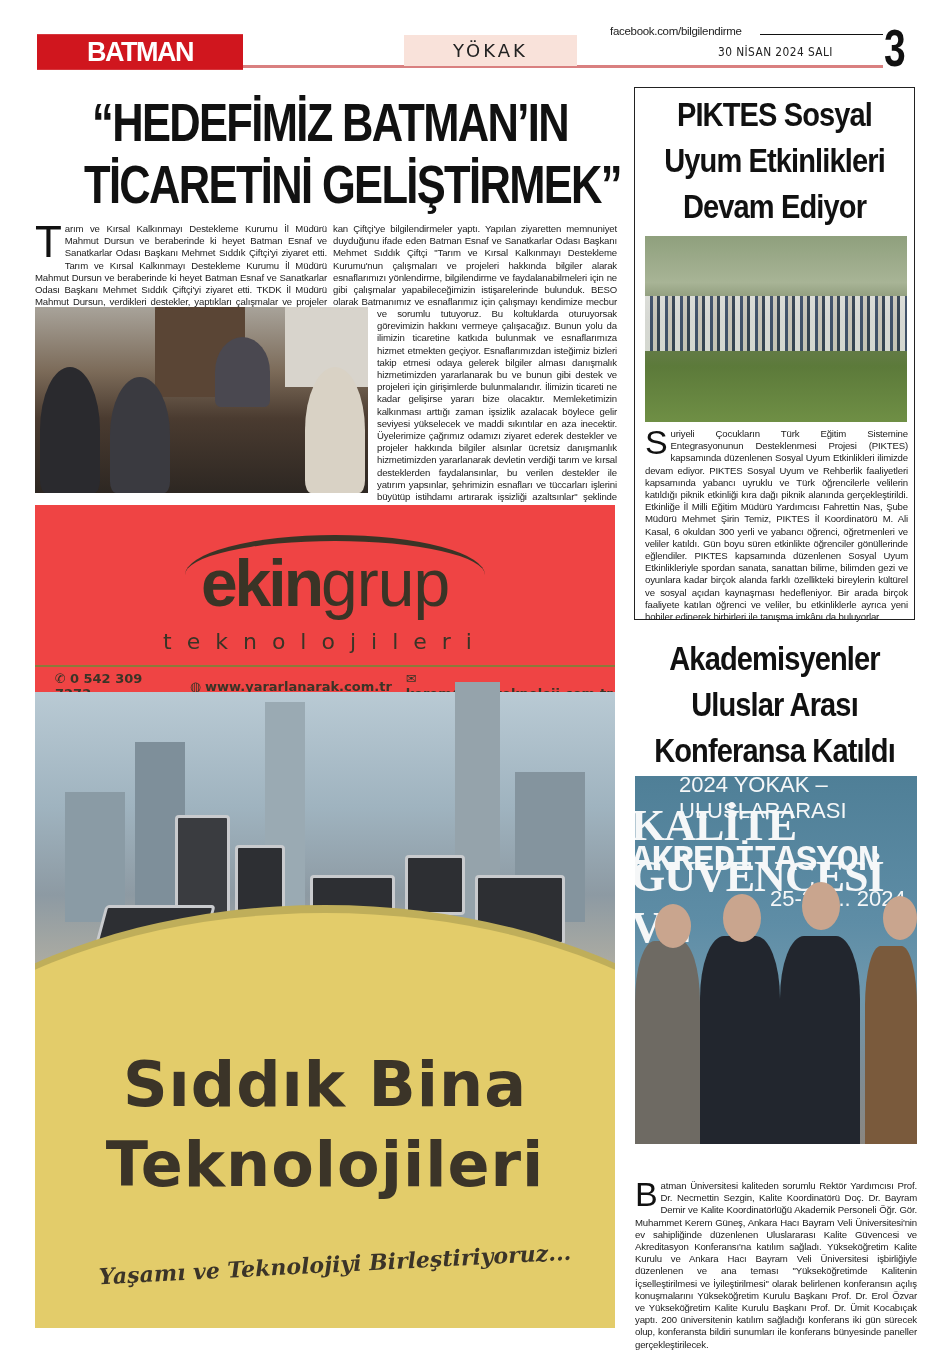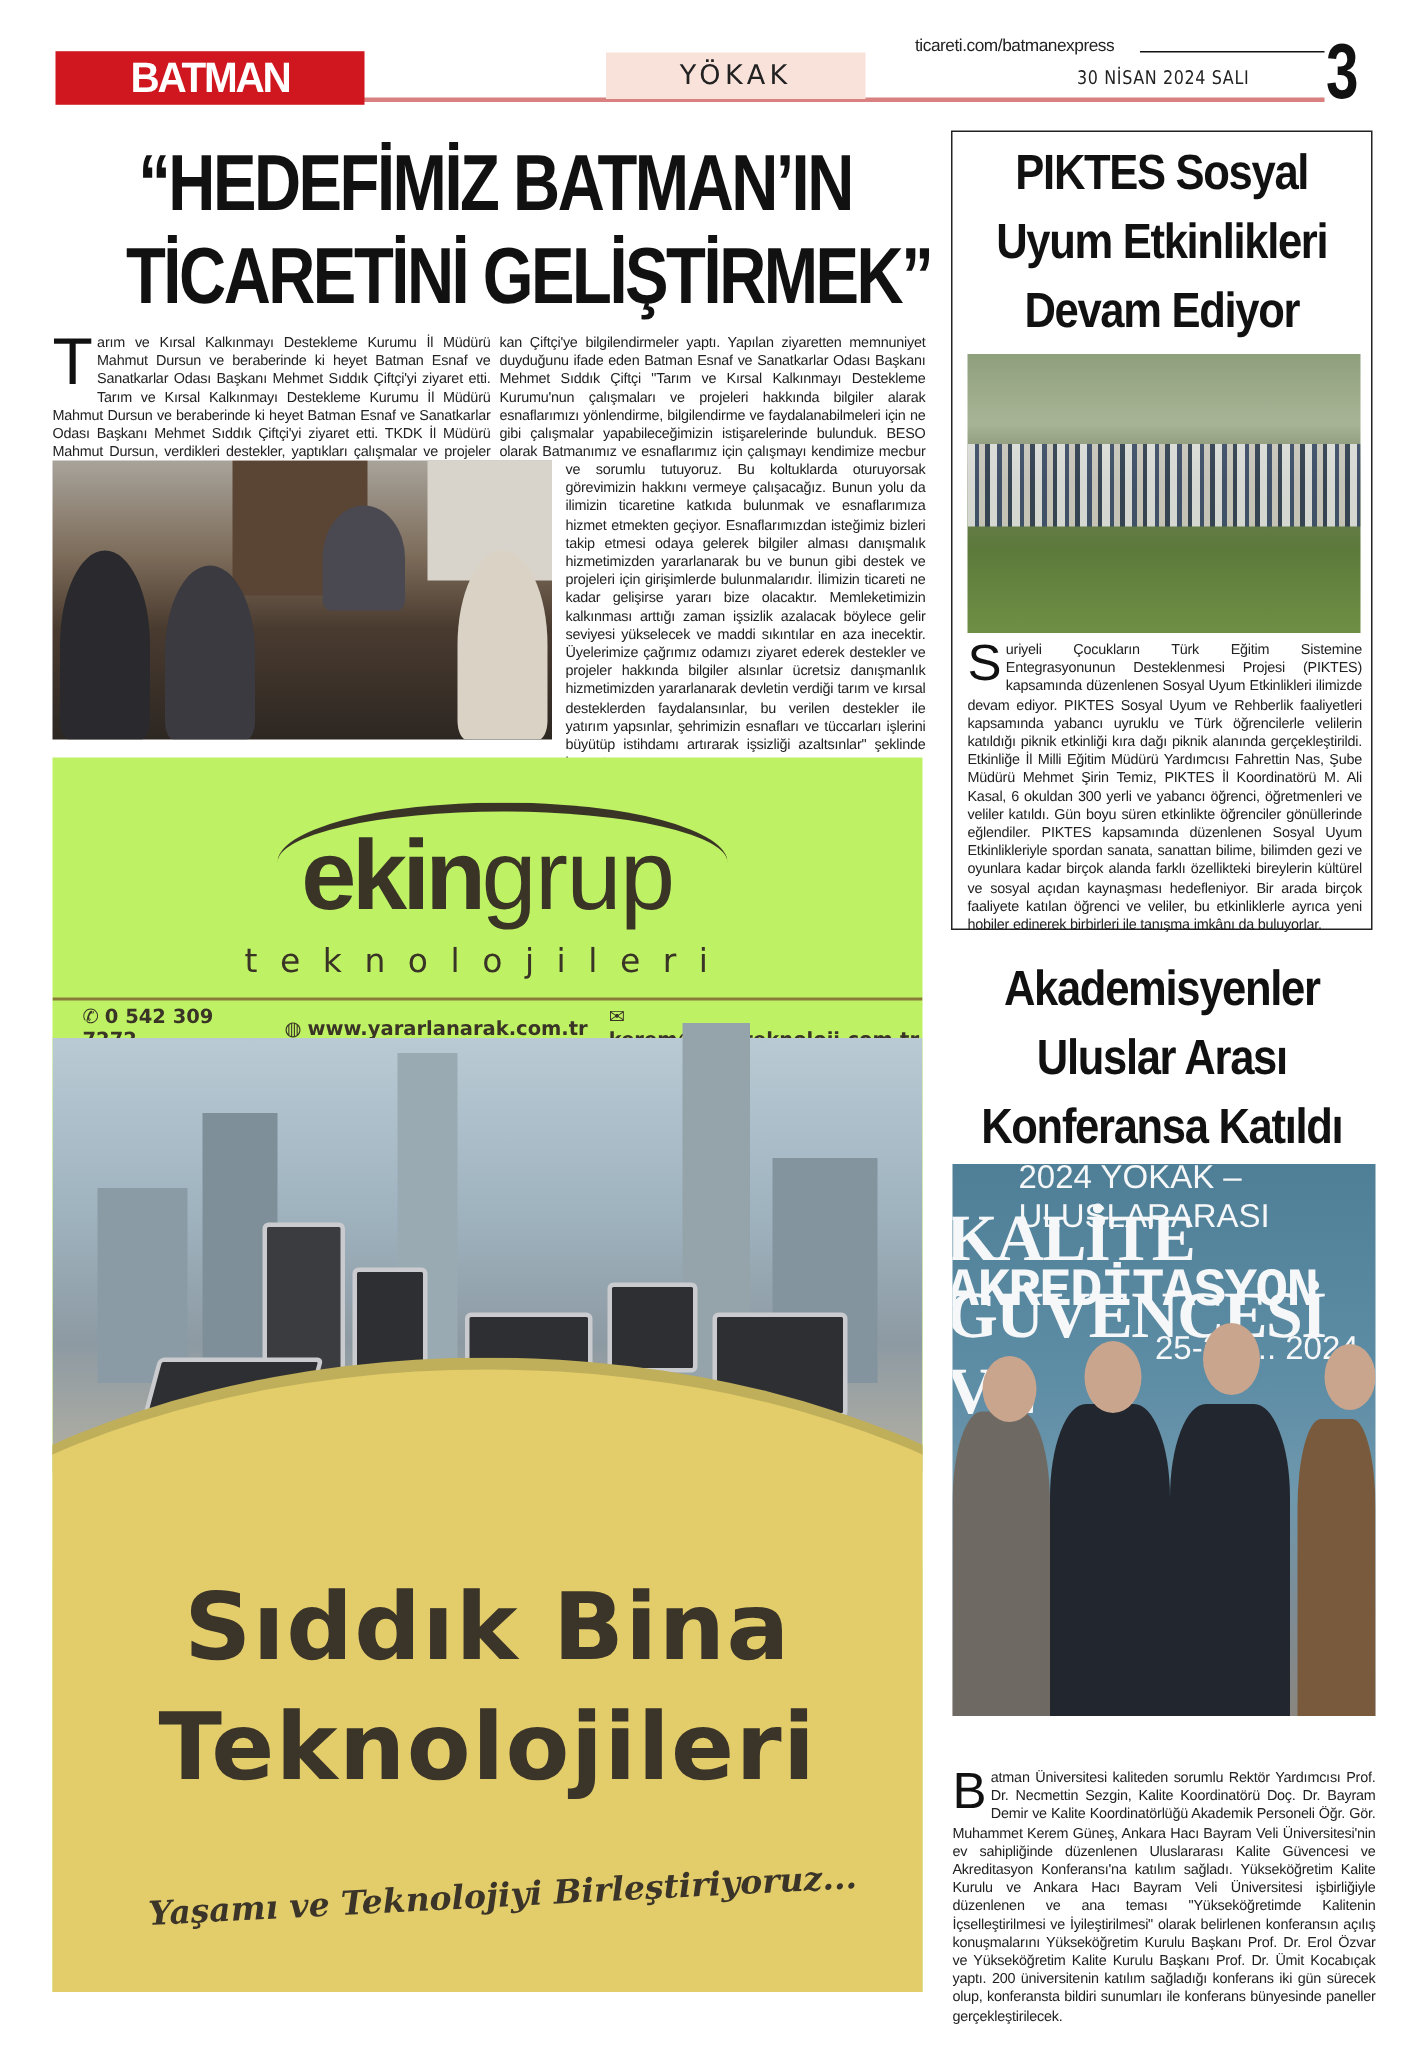--- a/index.html
+++ b/index.html
@@ -44,21 +44,21 @@
     .photo3 { left: 635px; top: 776px; width: 282px; height: 368px; background: linear-gradient(180deg,#4f7f97 0%,#5e8da6 40%,#6f98ad 60%,#7d8c95 80%,#8a8680 100%); overflow: hidden; }
     .photo3 .banner-text { position: absolute; left: -4px; top: 0; color: #f5f7f8; font-weight: bold; font-family: "Liberation Sans", sans-serif; }
     .photo3 .t1 { font-size: 22px; top: -4px; font-weight: normal; letter-spacing: 0; margin-left: 48px; }
     .photo3 .t2 { font-size: 44px; top: 24px; letter-spacing: -1px; font-family: Liberation Serif, serif; }
     .photo3 .t3 { font-size: 36px; top: 64px; letter-spacing: -1px; font-family: Liberation Mono, monospace; }
     .photo3 .man { position: absolute; background: #22262e; border-radius: 30% 30% 0 0; }
     .photo3 .face { position: absolute; border-radius: 50%; background: #c9a58e; }
     .akad-text { left: 635px; top: 1180px; width: 282px; }
 
     
-    .ad { left: 35px; top: 505px; width: 580px; height: 823px; background: #bef264; overflow: hidden; }
+    .ad { left: 35px; top: 505px; width: 580px; height: 823px; background: #ef4444; overflow: hidden; }
     .ad-logo { position: absolute; left: 0; top: 40px; width: 580px; text-align: center; color: #3a3426; }
     .ad-logo .ekin { font-size: 66px; font-weight: bold; letter-spacing: -3px; font-family: "Liberation Sans", sans-serif; }
     .ad-logo .grup { font-size: 66px; font-weight: normal; letter-spacing: -1px; font-family: "Liberation Sans", sans-serif; }
     .ad-arc { position: absolute; left: 150px; top: 30px; width: 300px; height: 80px; border-top: 6px solid #3a3426; border-radius: 50% 50% 0 0; }
     .ad-tek { position: absolute; left: 0; top: 124px; width: 580px; text-align: center; font-size: 22px; letter-spacing: 15px; color: #3a3426; font-family: "DejaVu Sans", sans-serif; }
     .ad-divider { position: absolute; left: 0; top: 160px; width: 580px; height: 2px; background: #8a7a3a; }
     .ad-contacts { position: absolute; left: 20px; top: 166px; width: 560px; font-size: 13px; font-weight: bold; color: #3a3426; display: flex; gap: 14px; align-items: center; font-family: "DejaVu Sans", sans-serif; }
     .ad-contacts span.ic { font-size: 13px; margin-right: 4px; }
     .ad-city { position: absolute; left: 0; top: 187px; width: 580px; height: 290px; background: linear-gradient(180deg,#b9cad4 0%,#9fb3bf 40%,#8d9aa3 70%,#b4b0a2 100%); }
     .ad-city .bldg { position: absolute; bottom: 60px; background: #7c8d97; }
@@ -68,21 +68,21 @@
     .ad-white-wedge { position: absolute; left: 0; top: 477px; width: 580px; height: 60px; background: #fff; }
     .ad-big { position: absolute; left: 0; top: 540px; width: 580px; text-align: center; font-size: 62px; line-height: 80px; font-weight: bold; color: #3b3428; font-family: "DejaVu Sans", sans-serif; letter-spacing: 1px; }
     .ad-slogan { position: absolute; left: 30px; top: 746px; width: 540px; text-align: center; font-size: 22px; font-style: italic; font-weight: bold; color: #3b3428; font-family: "DejaVu Serif", serif; transform: rotate(-3deg); }
   </style>
 </head>
 <body>
 
 <div class="abs rule-red"></div>
 <div class="abs logo">BATMAN EXPRESS</div>
 <div class="abs section-tab">YÖKAK</div>
-<div class="abs fb">ticareti.com/batmanexpress</div>
+<div class="abs fb">facebook.com/bilgilendirme</div>
 <div class="abs fb-line"></div>
 <div class="abs date">30 NİSAN 2024 SALI</div>
 <div class="abs pagenum">3</div>
 
 <div class="abs headline">
   <div>“HEDEFİMİZ BATMAN’IN</div>
   <div>TİCARETİNİ GELİŞTİRMEK”</div>
 </div>
 
 <div class="abs body col1">

